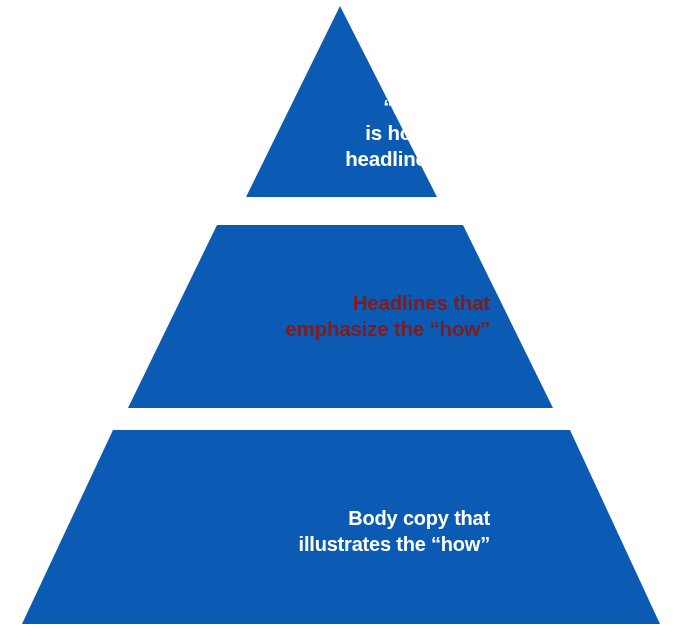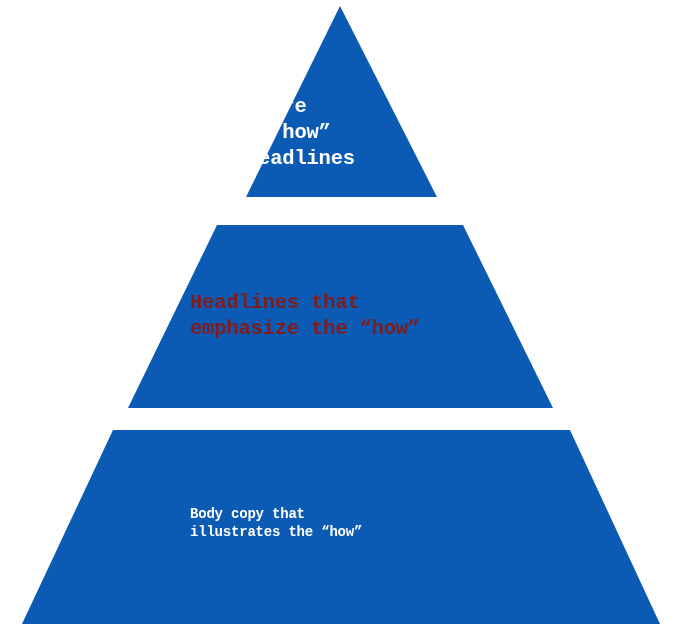--- a/index.html
+++ b/index.html
@@ -22,46 +22,45 @@
   }
   .tier-svg {
     position: absolute;
     top: 0;
     left: 0;
     width: 680px;
     height: 630px;
   }
   .tier-label {
     position: absolute;
-    text-align: left;
+    text-align: right;
     color: #ffffff;
     font-weight: bold;
     line-height: 1.28;
     letter-spacing: -0.2px;
     white-space: pre-line;
     pointer-events: none;
-    font-family: Liberation Mono, monospace;
   }
   #tier-1-label {
     left: 246px;
     top: 94px;
     width: 192px;
     font-size: 20.5px;
   }
   #tier-2-label {
     left: 190px;
     top: 290px;
     width: 300px;
     font-size: 20.5px;
   }
   #tier-3-label {
     left: 190px;
     top: 506px;
     width: 300px;
-    font-size: 14px;
+    font-size: 20px;
   }
 </style>
 </head>
 <body style="background: rgb(255, 255, 255);">
 
 <div id="pyramid-diagram">
 
   <svg class="tier-svg" viewBox="0 0 680 630" xmlns="http://www.w3.org/2000/svg" aria-hidden="true">
     <polygon points="340,6 437,197 246,197" fill="#0B5BB5"></polygon>
     <polygon points="217,225 463,225 553,408 128,408" fill="#0B5BB5"></polygon>

